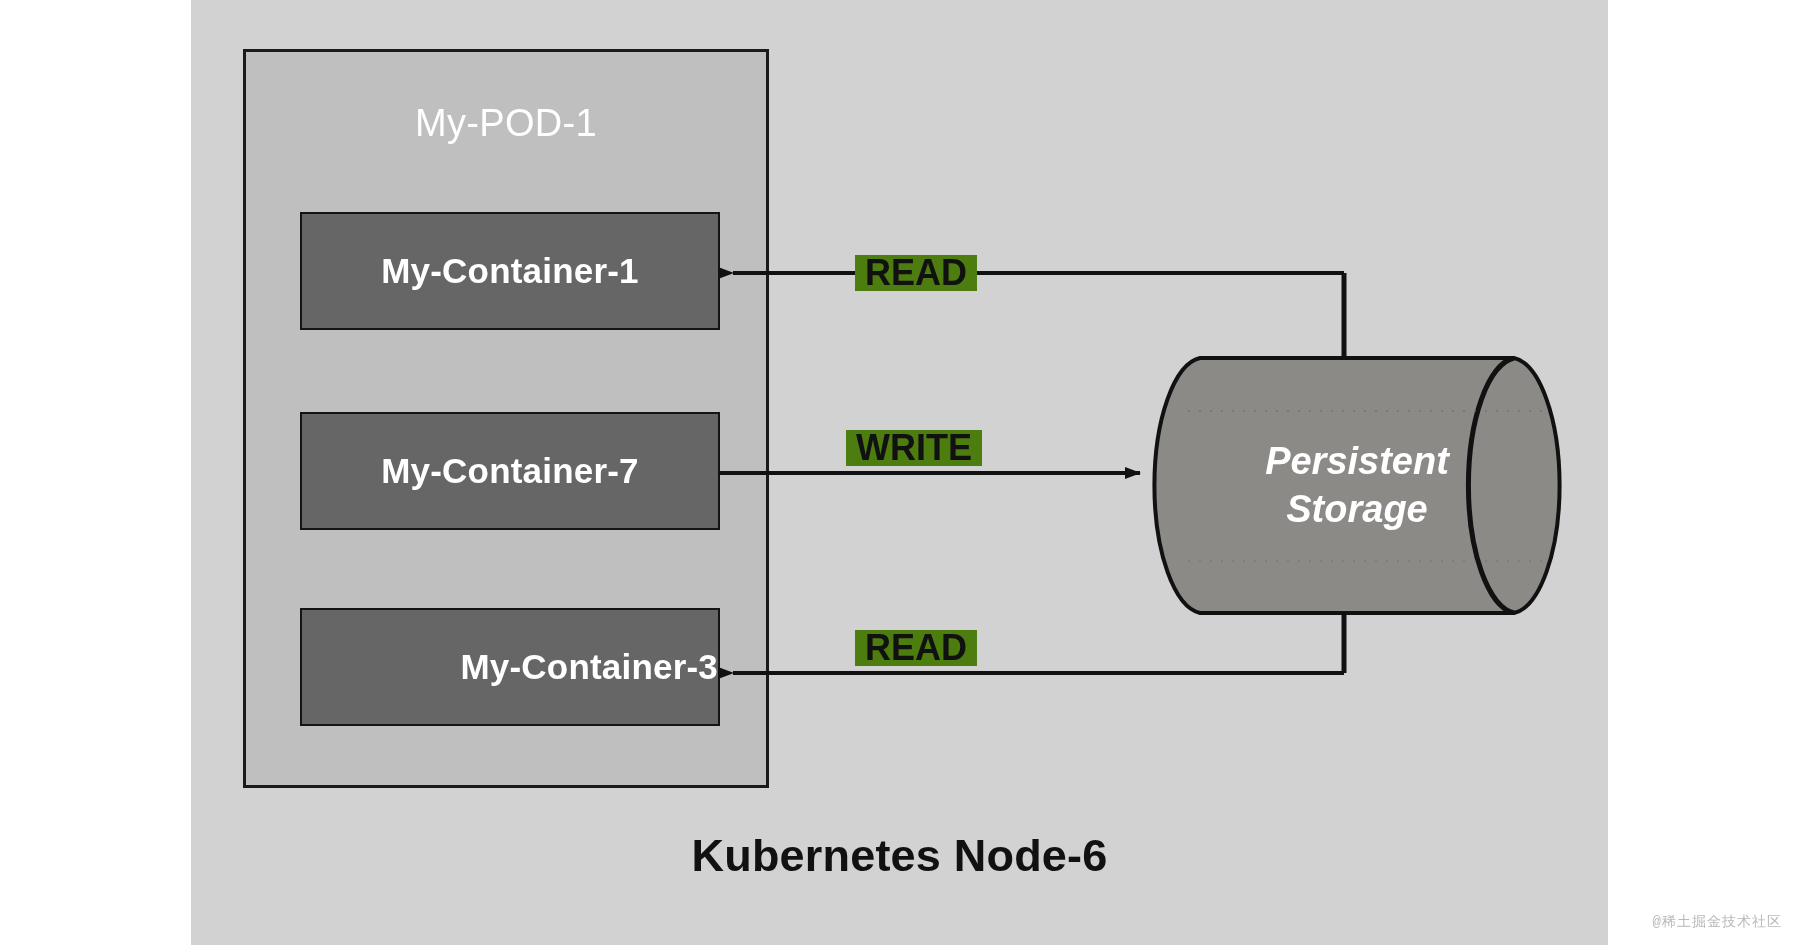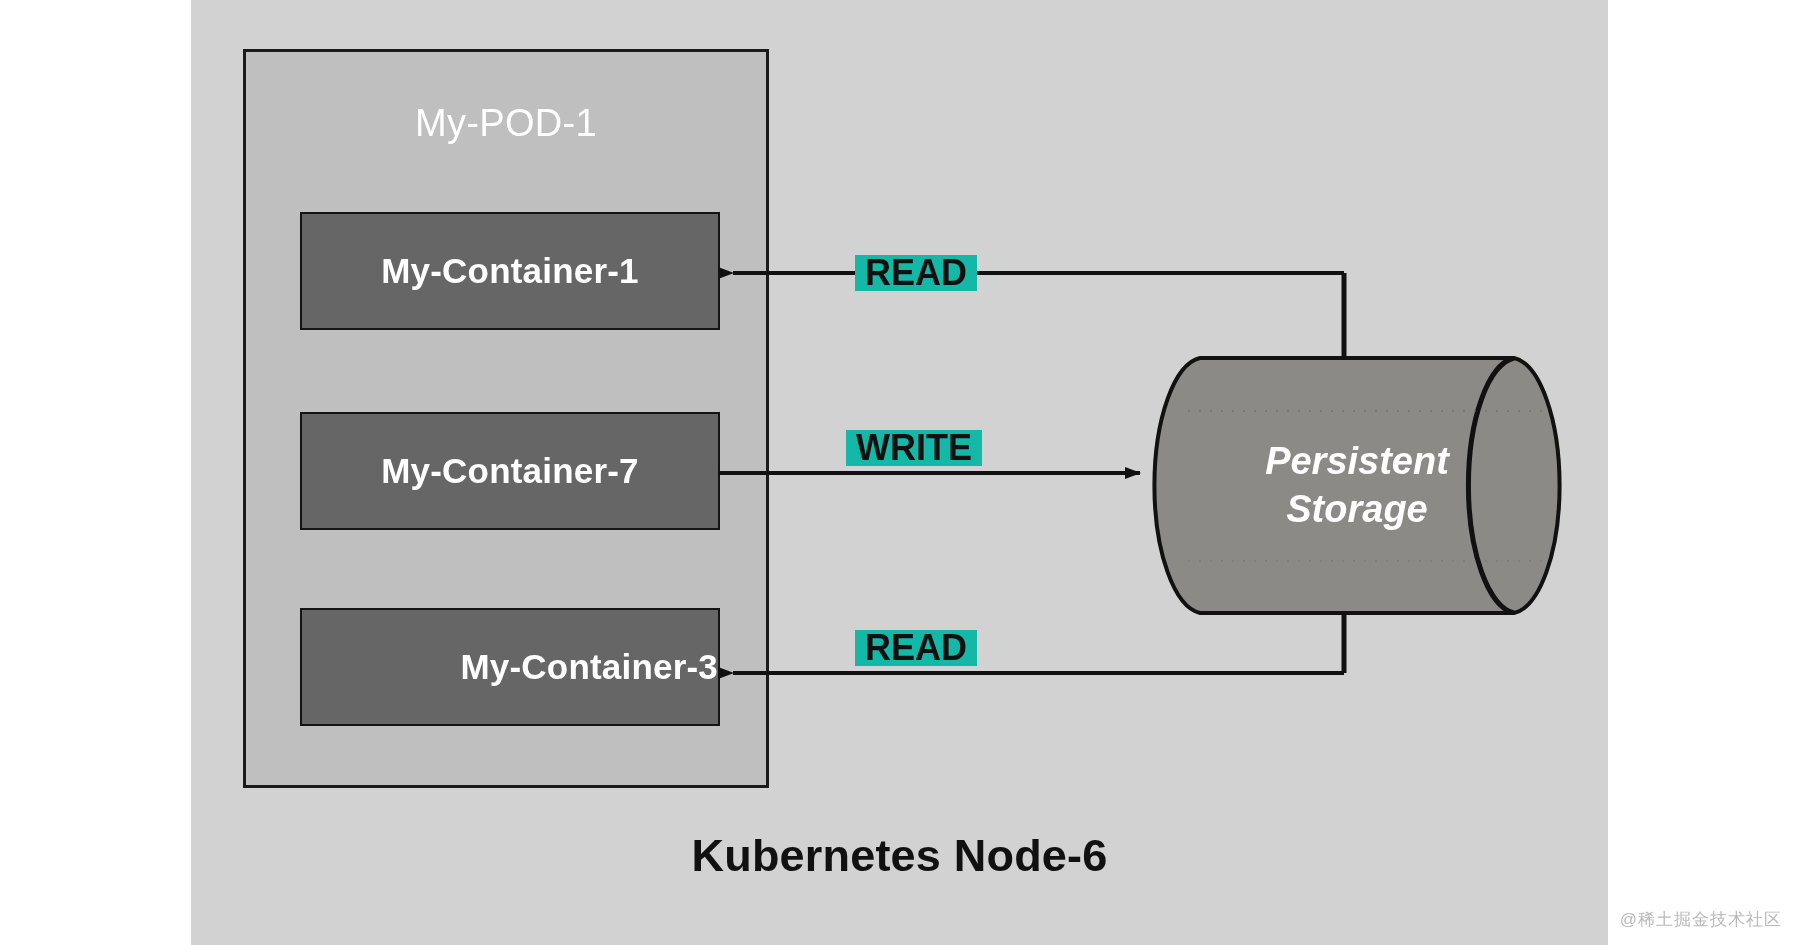--- a/index.html
+++ b/index.html
@@ -105,21 +105,21 @@
     left: 0; top: 0;
     width: 1800px;
     height: 945px;
     pointer-events: none;
   }
   .wire-label {
     position: absolute;
     font-size: 36px;
     font-weight: bold;
     color: #111111;
-    background: #14b8a6;
+    background: #4d7c0f;
     padding: 0 10px;
     line-height: 1;
   }
   .lbl-read1 { left: 855px; top: 255px; }
   .lbl-write { left: 846px; top: 430px; }
   .lbl-read2 { left: 855px; top: 630px; }
 
   .node-title {
     position: absolute;
     left: 191px;
@@ -128,23 +128,23 @@
     text-align: center;
     font-size: 45px;
     font-weight: bold;
     color: #111111;
     letter-spacing: 0.2px;
   }
   .watermark {
     position: absolute;
     right: 18px;
     bottom: 14px;
-    font-size: 17px;
+    font-size: 14px;
     color: #b9b9b9;
-    font-family: Liberation Sans, sans-serif;
+    font-family: Liberation Mono, monospace;
     letter-spacing: 1px;
   }
 </style>
 </head>
 <body>
 
 <div class="page">
 
   <div class="canvas">
 

